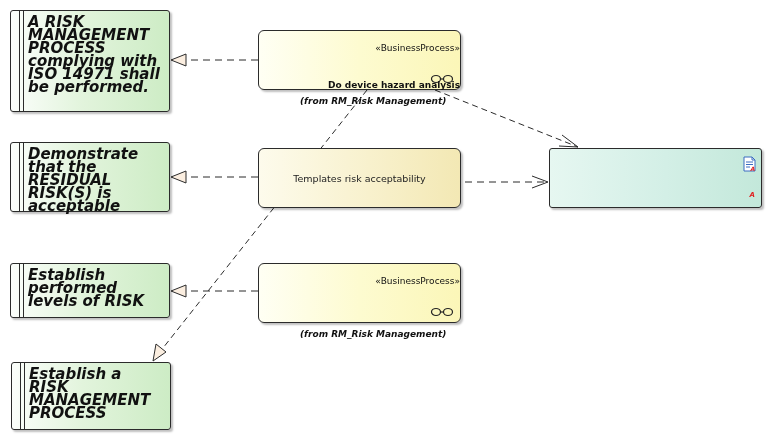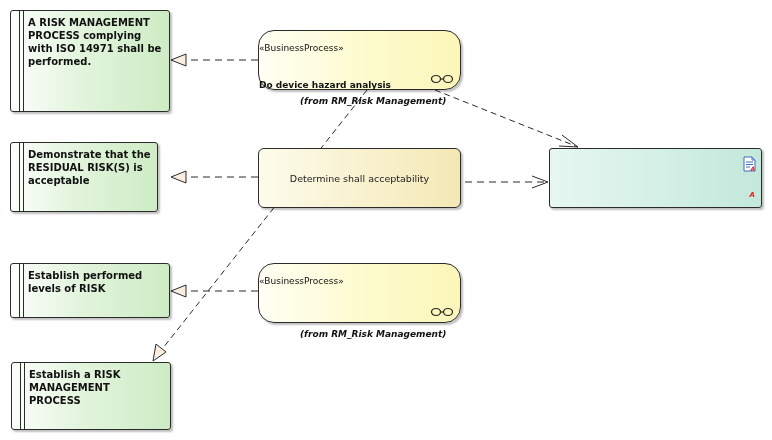--- a/index.html
+++ b/index.html
@@ -4,25 +4,25 @@
   <style>
     html, body { margin:0; padding:0; }
     body { width:772px; height:440px; background:#ffffff; position:relative; overflow:hidden;
            font-family:"DejaVu Sans", "Liberation Sans", sans-serif; }
     #connectors { position:absolute; left:0; top:0; width:772px; height:440px; z-index:1; pointer-events:none; }
     .req { position:absolute; border:1px solid #2b2b2b; border-radius:3px;
            background:linear-gradient(90deg, #fbfefb 0%, #e2f4dc 45%, #cdecc5 100%);
            box-shadow:2px 2px 2px rgba(0,0,0,0.25); z-index:2; box-sizing:border-box; }
     .req::before { content:""; position:absolute; left:8px; top:0; bottom:0; width:3px;
                    border-left:1px solid #2b2b2b; border-right:1px solid #2b2b2b; }
-    .req .txt { position:absolute; left:17px; top:5px; right:6px; font-size:10px; font-weight:bold;
-                line-height:13px; color:#111; }
-    .bp { position:absolute; border:1px solid #2b2b2b; border-radius:16px;
+    .req .txt { position:absolute; left:17px; top:5px; right:6px; font-size:15px; font-weight:bold;
+                line-height:13px; color:#111;font-style:italic; }
+    .bp { position:absolute; border:1px solid #2b2b2b; border-radius:6px;
           background:linear-gradient(90deg, #fffff4 0%, #fdfbd0 50%, #fbf6b8 100%);
-          box-shadow:2px 2px 2px rgba(0,0,0,0.25); z-index:2; box-sizing:border-box; text-align:left; }
+          box-shadow:2px 2px 2px rgba(0,0,0,0.25); z-index:2; box-sizing:border-box; text-align:right; }
     .bp .stereo { font-size:9px; color:#111; margin-top:11px; line-height:13px; }
     .bp .name { font-size:9px; font-weight:bold; color:#111; line-height:13px;margin-top:24px; }
     .bp .glyph { position:absolute; right:6px; bottom:5px; }
     .act { position:absolute; border:1px solid #2b2b2b; border-radius:6px;
            background:linear-gradient(90deg, #fdfbec 0%, #f8f1cd 55%, #f3e8b4 100%);
            box-shadow:2px 2px 2px rgba(0,0,0,0.25); z-index:2; box-sizing:border-box;
            display:flex; align-items:center; justify-content:center; }
     .act .name { font-size:9.5px; color:#222; }
     .from { position:absolute; font-size:9px; font-style:italic; font-weight:bold; color:#111; z-index:3;margin-left:7px; }
     .artifact { position:absolute; border:1px solid #2b2b2b; border-radius:3px;
@@ -55,21 +55,21 @@
     <polyline points="562,135 578,147 559,146"></polyline>
 
     <line x1="465" y1="182" x2="548" y2="182" stroke-dasharray="7,5"></line>
     <polyline points="532,176 548,182 532,188"></polyline>
   </g>
 </svg>
 
 <div class="req" style="left:10px;top:10px;width:160px;height:102px;">
   <div class="txt">A RISK MANAGEMENT PROCESS complying with ISO 14971 shall be performed.</div>
 </div>
-<div class="req" style="left:10px;top:142px;width:148px;height:70px;">
+<div class="req" style="left:10px;top:142px;width:160px;height:70px;">
   <div class="txt">Demonstrate that the RESIDUAL RISK(S) is acceptable</div>
 </div>
 <div class="req" style="left:10px;top:263px;width:160px;height:55px;">
   <div class="txt">Establish performed levels of RISK</div>
 </div>
 <div class="req" style="left:11px;top:362px;width:160px;height:68px;padding-left:16px;">
   <div class="txt">Establish a RISK MANAGEMENT PROCESS</div>
 </div>
 
 <div class="bp" style="left:258px;top:30px;width:203px;height:60px;">
@@ -77,21 +77,21 @@
   <div class="name">Do device hazard analysis</div>
   <svg class="glyph" width="24" height="10" viewBox="0 0 24 10">
     <ellipse cx="6" cy="5" rx="4.5" ry="3.5" fill="none" stroke="#222" stroke-width="1.2"></ellipse>
     <ellipse cx="18" cy="5" rx="4.5" ry="3.5" fill="none" stroke="#222" stroke-width="1.2"></ellipse>
     <line x1="10.5" y1="5" x2="13.5" y2="5" stroke="#222" stroke-width="1.2"></line>
   </svg>
 </div>
 <div class="from" style="left:293px;top:96px;">(from RM_Risk Management)</div>
 
 <div class="act" style="left:258px;top:148px;width:203px;height:60px;">
-  <span class="name">Determine shall acceptability</span>
+  <span class="name">Templates risk acceptability</span>
 </div>
 
 <div class="bp" style="left:258px;top:263px;width:203px;height:60px;">
   <div class="stereo">«BusinessProcess»</div>
   <svg class="glyph" width="24" height="10" viewBox="0 0 24 10">
     <ellipse cx="6" cy="5" rx="4.5" ry="3.5" fill="none" stroke="#222" stroke-width="1.2"></ellipse>
     <ellipse cx="18" cy="5" rx="4.5" ry="3.5" fill="none" stroke="#222" stroke-width="1.2"></ellipse>
     <line x1="10.5" y1="5" x2="13.5" y2="5" stroke="#222" stroke-width="1.2"></line>
   </svg>
 </div>

